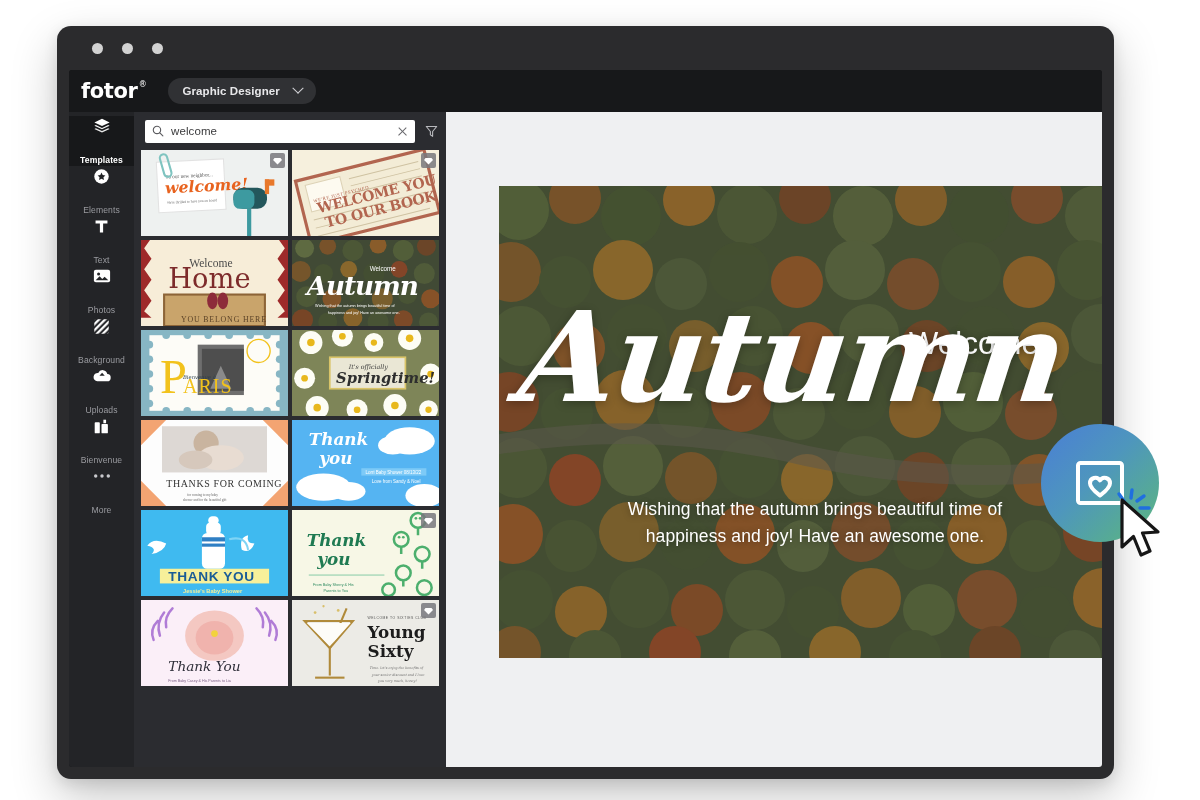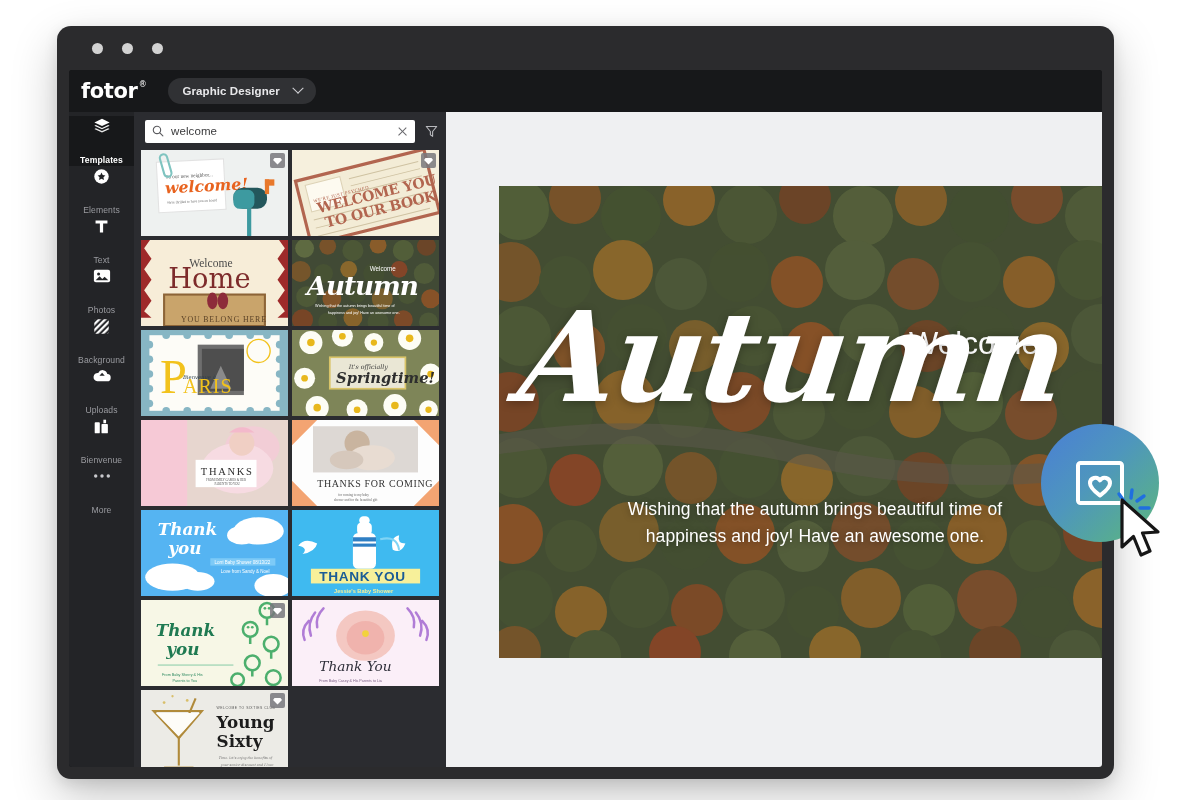--- a/index.html
+++ b/index.html
@@ -620,34 +620,20 @@
                   <circle cx="130" cy="78" r="3"></circle>
                 </g>
             </g>
             <rect x="36" y="28" width="72" height="30" fill="#f3efdf" opacity="0.93" stroke="#e0c96a" stroke-width="1.6"></rect>
             <text x="54" y="39" font-size="6" fill="#3a3a3a" font-style="italic" font-family="DejaVu Serif, serif">It's officially</text>
             <text x="42" y="53" font-size="14" fill="#2e2e2e" font-style="italic" font-weight="bold" font-family="DejaVu Serif, serif">Springtime!</text>
           </svg>
         </div>
 
 
-        <div class="thumb" style="background:#f6c9d6;">
-          <svg viewBox="0 0 140 86" width="100%" height="100%" preserveAspectRatio="xMidYMid slice">
-            <rect width="140" height="86" fill="#f6c9d6"></rect>
-            <rect x="44" y="0" width="96" height="86" fill="#e7d6cf"></rect>
-            <ellipse cx="106" cy="28" rx="26" ry="20" fill="#f2cdd6"></ellipse>
-            <ellipse cx="92" cy="48" rx="34" ry="24" fill="#f7dbe2"></ellipse>
-            <circle cx="96" cy="24" r="12" fill="#f0cfc4"></circle>
-            <path d="M84 14q12 -10 24 0z" fill="#f3b9cb"></path>
-            <rect x="52" y="40" width="58" height="26" fill="#fff"></rect>
-            <text x="57" y="54" font-size="10" fill="#2c2c2c" font-family="Liberation Serif, serif" letter-spacing="1.6">THANKS</text>
-            <text x="62" y="60" font-size="2.9" fill="#555" font-family="Liberation Serif, serif">FROM EMILY GAMES &amp; HER</text>
-            <text x="70" y="64" font-size="2.9" fill="#555" font-family="Liberation Serif, serif">PARENTS TO YOU</text>
-          </svg>
-        </div>
 
         <div class="thumb" style="background:#a16207;text-align:right;">
           <svg viewBox="0 0 140 86" width="100%" height="100%" preserveAspectRatio="xMidYMid slice">
             <rect width="140" height="86" fill="#fdfdfd"></rect>
             <path d="M0 0h26L0 26z" fill="#f3a472"></path>
               <path d="M140 0h-26l26 26z" fill="#f3a472"></path>
             <path d="M0 86h26L0 60z" fill="#f3a472"></path>
               <path d="M140 86h-26l26-26z" fill="#f3a472"></path>
             <rect x="20" y="8" width="100" height="44" fill="#ddd8d4"></rect>
             <circle cx="62" cy="24" r="12" fill="#c9b49f"></circle>

